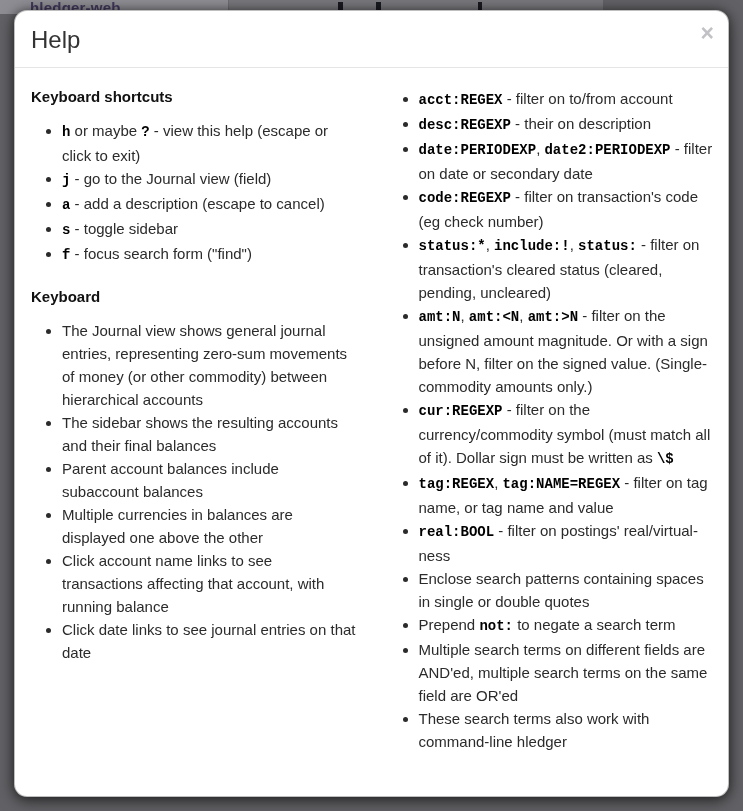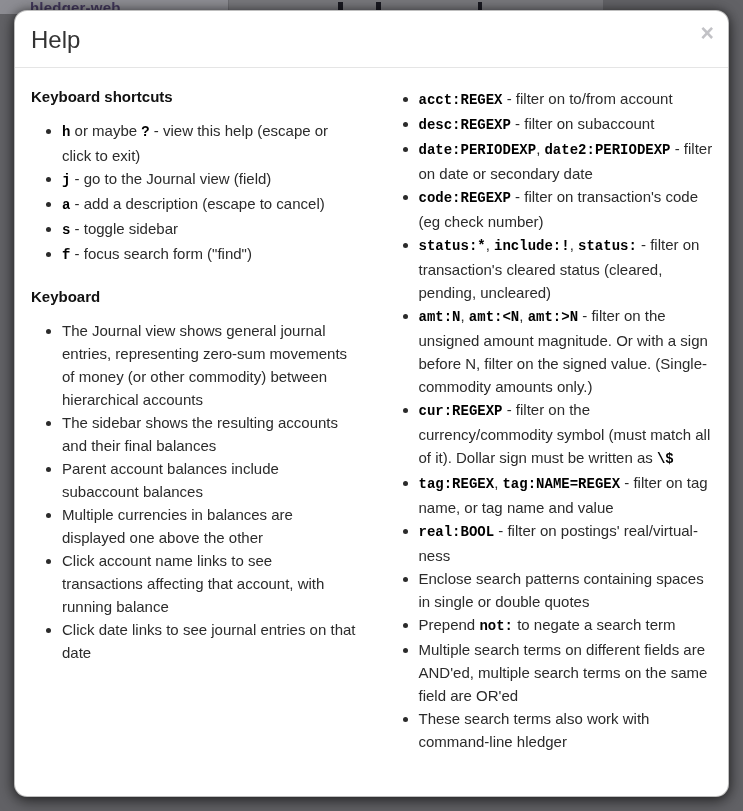--- a/index.html
+++ b/index.html
@@ -112,21 +112,21 @@
           <li><span>The sidebar shows the resulting accounts and their final balances</span></li>
           <li><span>Parent account balances include subaccount balances</span></li>
           <li><span>Multiple currencies in balances are displayed one above the other</span></li>
           <li><span>Click account name links to see transactions affecting that account, with running balance</span></li>
           <li><span>Click date links to see journal entries on that date</span></li>
         </ul>
       </div>
     <div class="col">
         <ul class="help-list">
           <li><span class="code">acct:REGEX</span><span> - filter on to/from account</span></li>
-          <li><span class="code">desc:REGEXP</span><span> - filter on subaccount</span></li>
+          <li><span class="code">desc:REGEXP</span><span> - their on description</span></li>
           <li><span class="code">date:PERIODEXP</span><span>, </span><span class="code">date2:PERIODEXP</span><span> - filter on date or secondary date</span></li>
           <li><span class="code">code:REGEXP</span><span> - filter on transaction's code (eg check number)</span></li>
           <li><span class="code">status:*</span><span>, </span><span class="code">include:!</span><span>, </span><span class="code">status:</span><span> - filter on transaction's cleared status (cleared, pending, uncleared)</span></li>
           <li><span class="code">amt:N</span><span>, </span><span class="code">amt:&lt;N</span><span>, </span><span class="code">amt:&gt;N</span><span> - filter on the unsigned amount magnitude. Or with a sign before N, filter on the signed value. (Single-commodity amounts only.)</span></li>
           <li><span class="code">cur:REGEXP</span><span> - filter on the currency/commodity symbol (must match all of it). Dollar sign must be written as </span><span class="code">\$</span></li>
           <li><span class="code">tag:REGEX</span><span>, </span><span class="code">tag:NAME=REGEX</span><span> - filter on tag name, or tag name and value</span></li>
           <li><span class="code">real:BOOL</span><span> - filter on postings' real/virtual-ness</span></li>
           <li><span>Enclose search patterns containing spaces in single or double quotes</span></li>
           <li><span>Prepend </span><span class="code">not:</span><span> to negate a search term</span></li>
           <li><span>Multiple search terms on different fields are AND'ed, multiple search terms on the same field are OR'ed</span></li>

